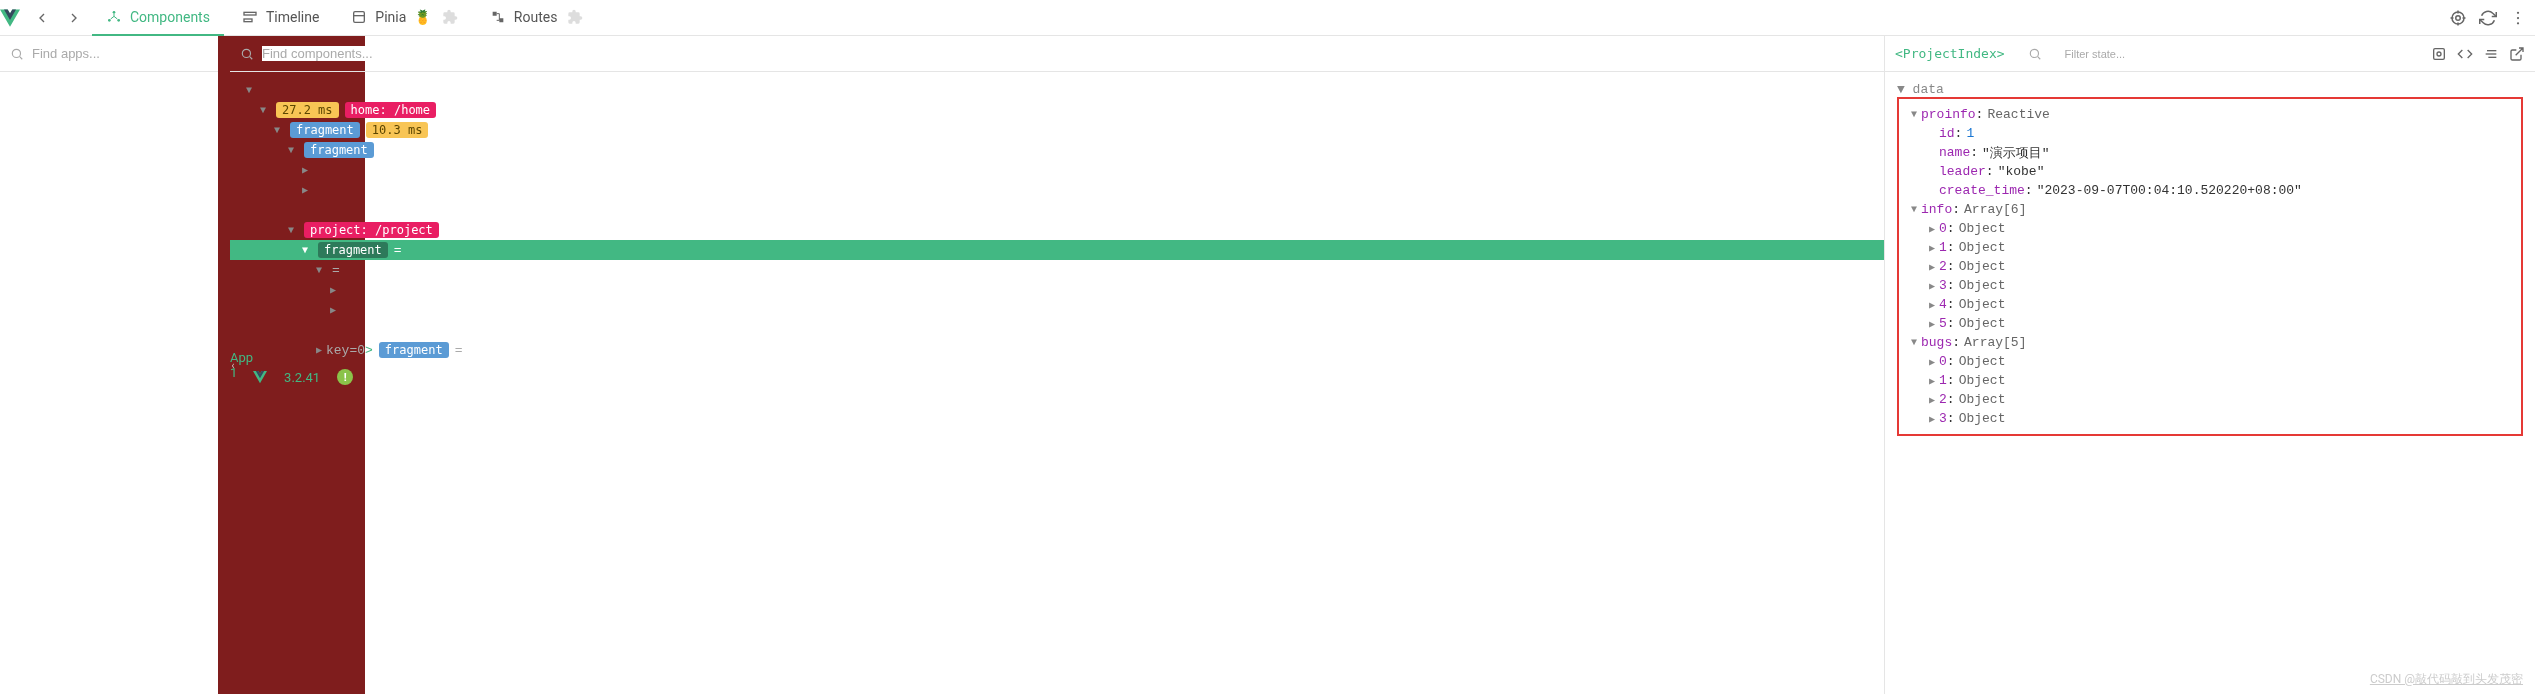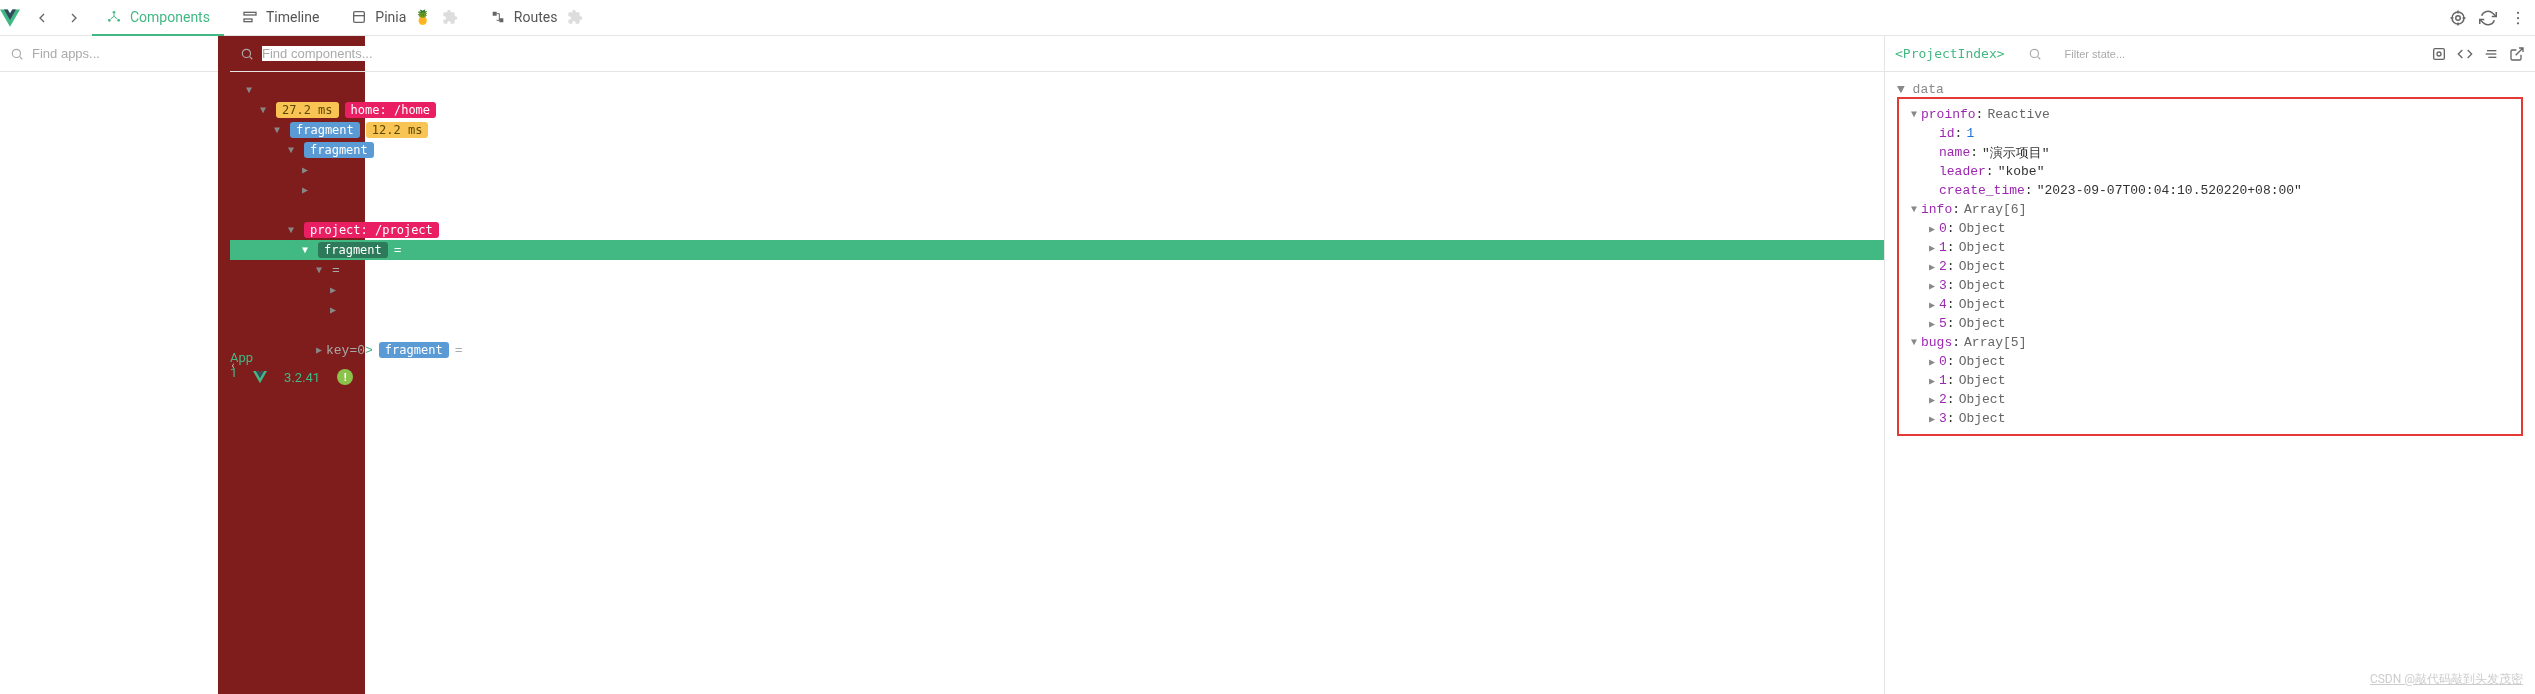--- a/index.html
+++ b/index.html
@@ -208,21 +208,21 @@
           <span class="arrow">▼</span>
           <span class="comp-name"><routerview></routerview></span>
           <span class="badge time">27.2 ms</span>
           <span class="badge route">home: /home</span>
         </div>
         <div class="tree-row">
           <span class="indent" style="width:40px"></span>
           <span class="arrow">▼</span>
           <span class="comp-name"><home></home></span>
           <span class="badge frag">fragment</span>
-          <span class="badge time">12.2 ms</span>
+          <span class="badge time">10.3 ms</span>
         </div>
         <div class="tree-row">
           <span class="indent" style="width:54px"></span>
           <span class="arrow">▼</span>
           <span class="comp-name"><leftmenu></leftmenu></span>
           <span class="badge frag">fragment</span>
         </div>
         <div class="tree-row">
           <span class="indent" style="width:68px"></span>
           <span class="arrow">▶</span>

